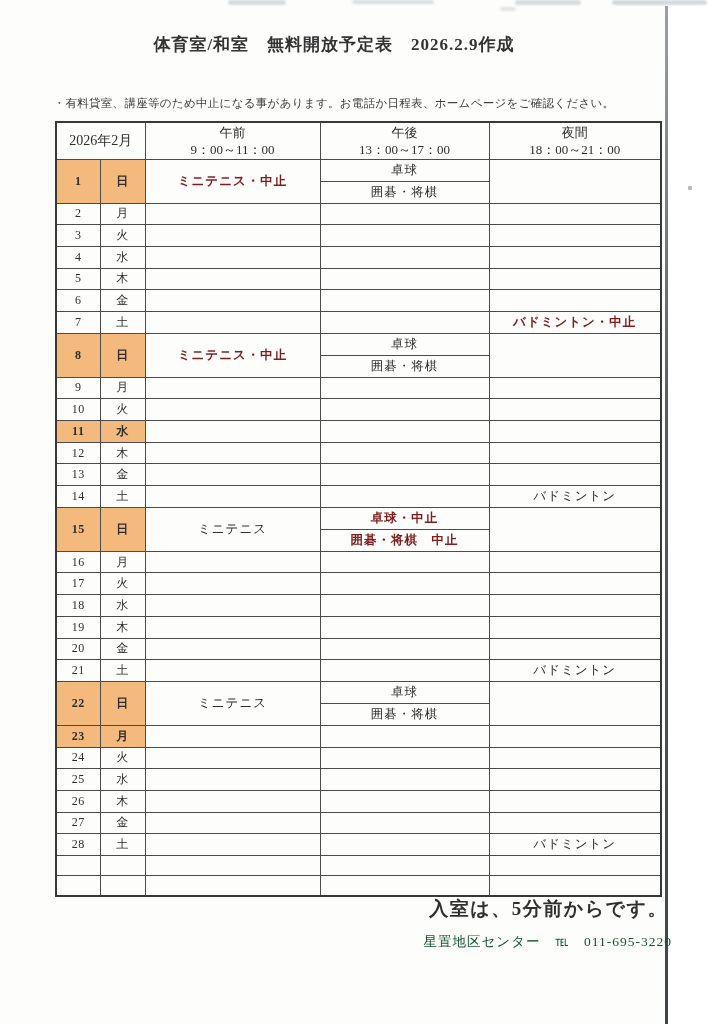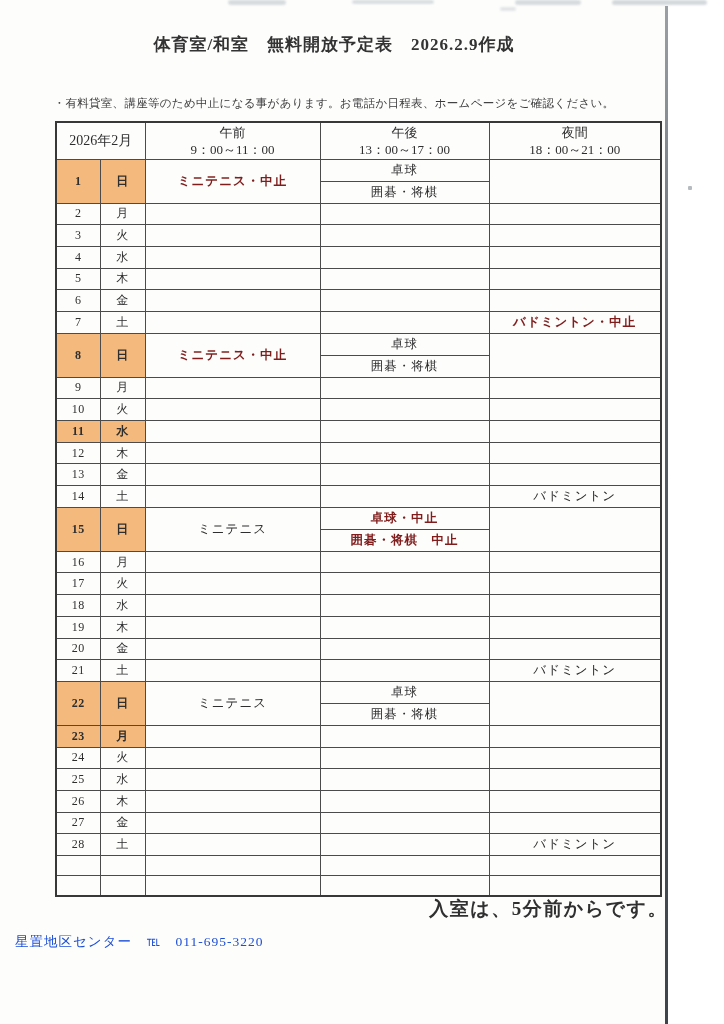--- a/index.html
+++ b/index.html
@@ -48,22 +48,22 @@
   td.content { font-size:12.5px; letter-spacing:1px; }
   td.hl { background:#f4b97c; font-weight:bold; }
   td.red { color:#7f1d1d; font-weight:bold; }
 
   .footer-main {
     position:absolute; top:896px; left:0; width:100%;
     text-align:right; font-size:19px; font-weight:bold; letter-spacing:1.5px;
     color:#303030;
   }
   .footer-contact {
-    position:absolute; top:933px; left:15px; width:100%;
-    text-align:left; font-size:13.5px; letter-spacing:1px; color:#1d4ed8;
+    position:absolute; top:933px; left:4px; width:100%;
+    text-align:right; font-size:13.5px; letter-spacing:1px; color:#14532d;
   }
 </style>
 </head>
 <body>
 
 <div class="sheet">
 
   <div class="smudge" style="left:228px; top:0; width:58px; height:5px; opacity:.55;"></div>
   <div class="smudge" style="left:352px; top:0; width:82px; height:4px; opacity:.5;"></div>
   <div class="smudge" style="left:515px; top:0; width:66px; height:5px; opacity:.55;"></div>

